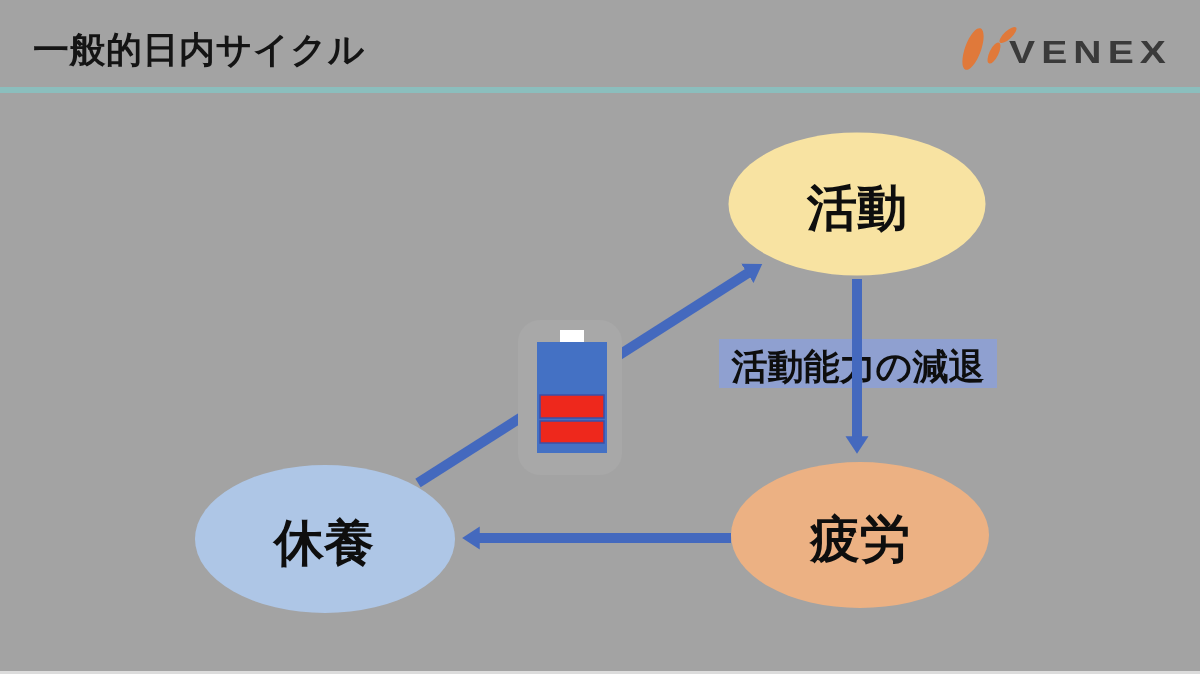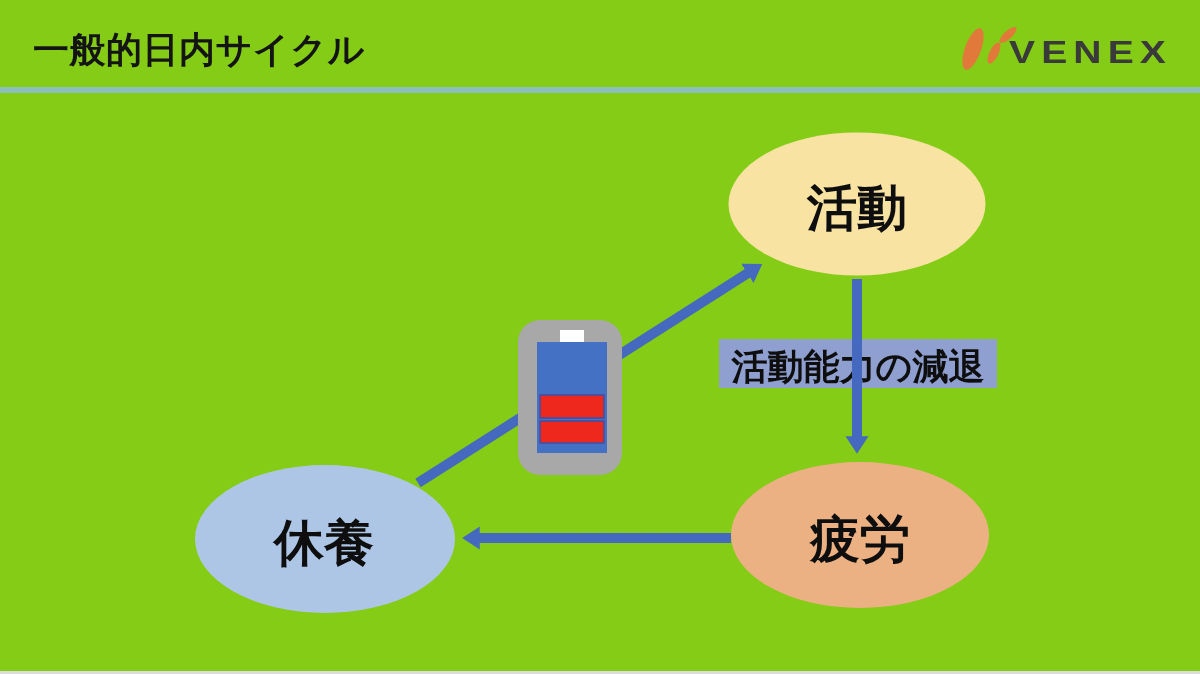--- a/index.html
+++ b/index.html
@@ -5,21 +5,21 @@
   html, body {
     margin: 0;
     padding: 0;
     background: #ffffff;
     font-family: "Liberation Sans", sans-serif;
   }
   .slide {
     position: relative;
     width: 1200px;
     height: 674px;
-    background: #84cc16;
+    background: #a3a3a3;
     overflow: hidden;
   }
   .slide-title {
     position: absolute;
     left: 33px;
     top: 26px;
     font-size: 36px;
     font-weight: 700;
     color: #141414;
     letter-spacing: 0.5px;

